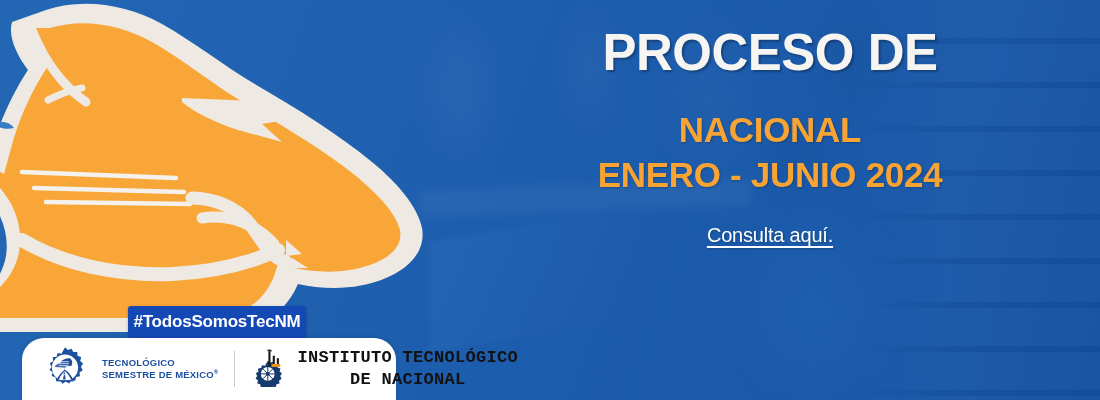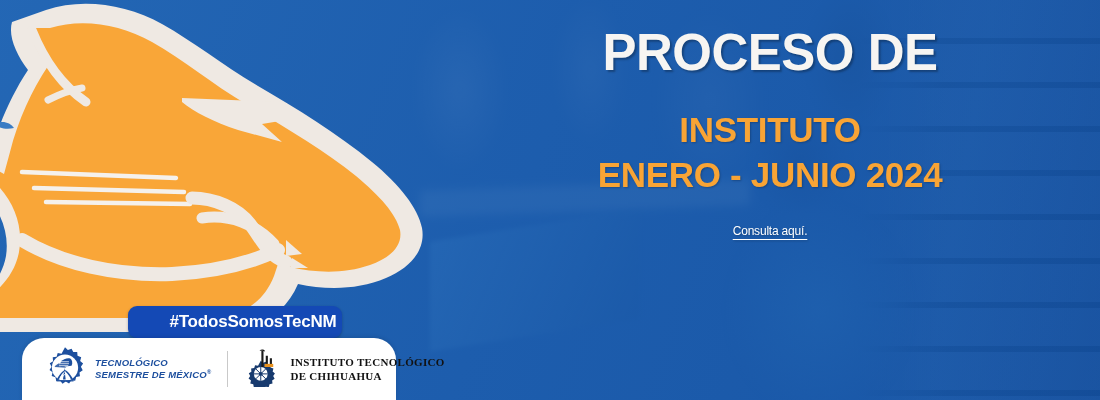--- a/index.html
+++ b/index.html
@@ -114,75 +114,74 @@
   .jaguar svg { display:block; width:100%; height:100%; }
 
   
   .hashtag {
     position: absolute;
     left: 128px;
     top: 306px;
     width: 178px;
     height: 32px;
     background: #1449b5;
-    border-radius: 9px;
+    border-radius: 3px;
     color: #ffffff;
     font-size: 17px;
     font-weight: bold;
     letter-spacing: -0.2px;
     display: flex;
     align-items: center;
     justify-content: center;
     box-shadow: 0 1px 3px rgba(0,0,0,0.25);
-    padding-left: 36px;
   }
 
   
   .logo-card {
     position: absolute;
     left: 22px;
     top: 338px;
     width: 374px;
     height: 62px;
     background: #ffffff;
     border-radius: 22px 22px 0 0;
     display: flex;
     align-items: center;
     padding: 0 6px 0 22px;
     box-sizing: border-box;
     box-shadow: 0 -1px 4px rgba(0,0,0,0.12);
   }
   .logo-block { display: flex; align-items: center; }
   .logo-mark { flex: 0 0 auto; }
   .tecnm-words {
-    margin-left: 9px;
+    margin-left: 16px;
     color: #1d4f9e;
     font-size: 9.5px;
     font-weight: bold;
     line-height: 1.28;
     letter-spacing: 0.2px;
     white-space: nowrap;
-    font-style: italic;
   }
   .tecnm-words sup { font-size: 6px; }
   .divider {
     width: 1px;
     height: 36px;
     background: #c9c9c9;
     margin: 0 14px 0 16px;
     flex: 0 0 auto;
   }
   .itch-words {
     margin-left: 8px;
     color: #121212;
-    font-family: Liberation Serif, serif;
-    font-size: 11px;
+    font-family: Liberation Mono, monospace;
+    font-size: 17px;
     font-weight: bold;
     line-height: 1.3;
     letter-spacing: 0.3px;
+    text-align: center;
     white-space: nowrap;
   }
 
   
   .content {
     position: absolute;
     left: 440px;
     top: 0;
     width: 660px;
     height: 400px;
@@ -205,21 +204,21 @@
     font-size: 35px;
     font-weight: bold;
     line-height: 1.28;
     letter-spacing: -0.3px;
     text-shadow: 1px 1px 2px rgba(0,0,0,0.22);
   }
   .cta {
     display: inline-block;
     margin-top: 26px;
     color: #ffffff;
-    font-size: 12px;
+    font-size: 20px;
     font-weight: normal;
     text-decoration: underline;
     text-underline-offset: 4px;
     letter-spacing: -0.2px;
     cursor: pointer;
     text-shadow: 1px 1px 2px rgba(0,0,0,0.25);
   }
 </style>
 </head>
 <body>
@@ -380,30 +379,30 @@
             <rect x="31" y="6" width="3.4" height="26"></rect>
             <rect x="38" y="14" width="3.4" height="18"></rect>
             <rect x="44.5" y="18" width="3.4" height="14"></rect>
           </g>
           <path fill="#e8921f" d="M36 27 h14 v5 h-14z"></path>
           <path fill="#1a1a1a" d="M28 6 c3-3 8-2 9 1 c-3-1-6-1-9-1z"></path>
         </svg>
       </span>
       <span class="itch-words">
         <span>INSTITUTO TECNOLÓGICO</span><br>
-        <span>DE CHIHUAHUA</span>
+        <span>DE NACIONAL</span>
       </span>
     </div>
 
   </div>
 
   <div class="content">
     <h1 class="title">
       <span>PROCESO DE</span><br>
     </h1>
     <h2 class="subtitle">
-      <span>INSTITUTO</span><br>
+      <span>NACIONAL</span><br>
       <span>ENERO - JUNIO 2024</span>
     </h2>
     <a class="cta" href="#">Consulta aquí.</a>
   </div>
 
 </div>
 
 </body></html>

